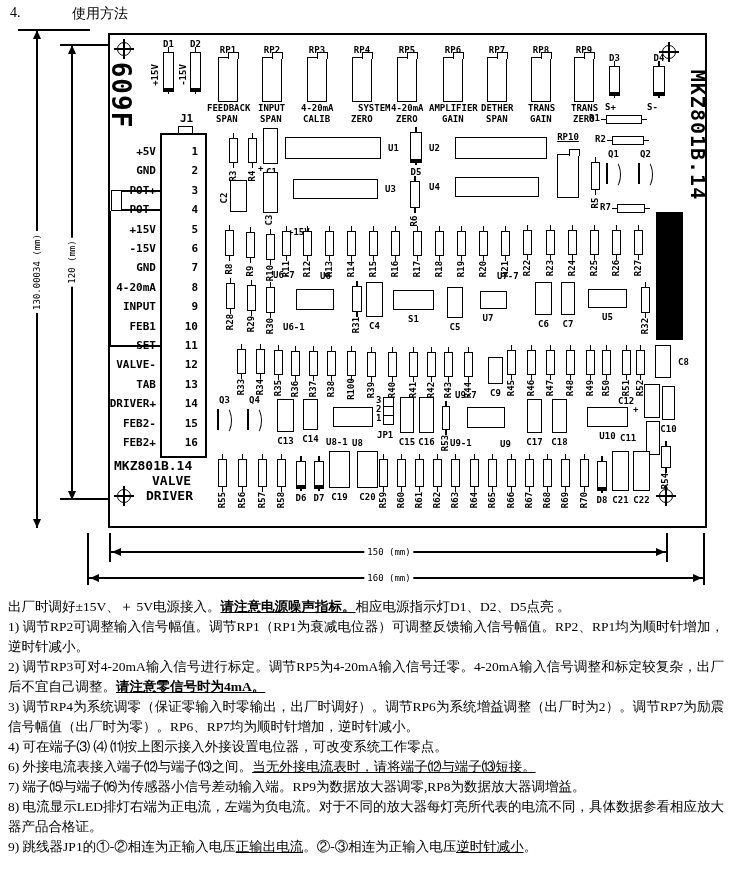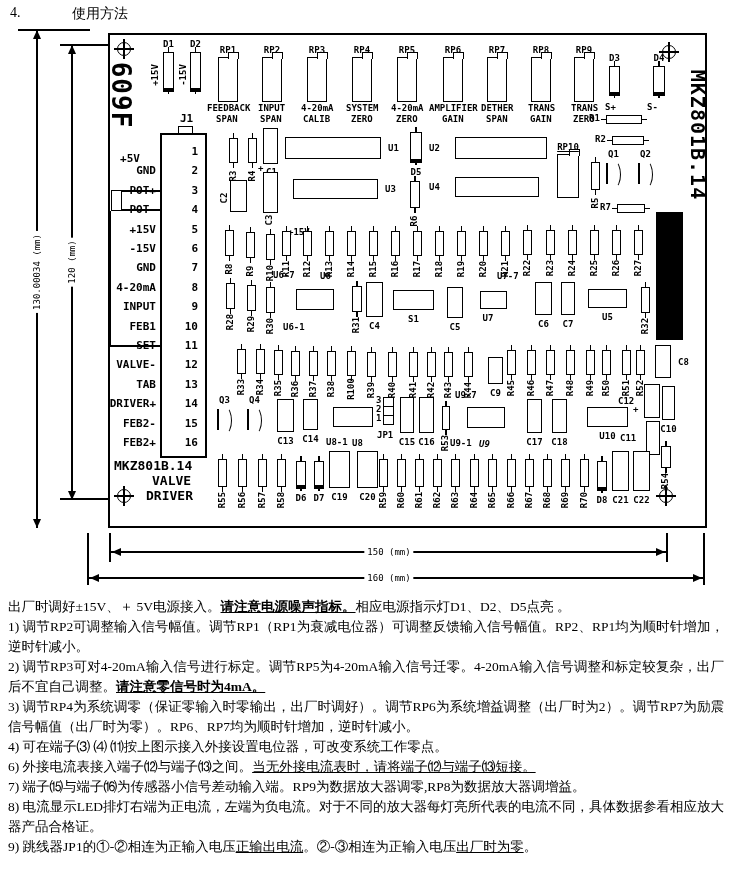--- a/index.html
+++ b/index.html
@@ -91,21 +91,21 @@
     <div class="pot" style="left: 531px; top: 57px; width: 20px; height: 45px;"></div>
     <div class="dlbl" style="left: 541px; top: 45px; transform: translateX(-50%);">RP8</div>
     <div class="pot" style="left: 574px; top: 57px; width: 20px; height: 45px;"></div>
     <div class="dlbl" style="left: 584px; top: 45px; transform: translateX(-50%);">RP9</div>
     <div class="dlbl" style="left: 207px; top: 103px;">FEEDBACK</div>
     <div class="dlbl" style="left: 216px; top: 114px;">SPAN</div>
     <div class="dlbl" style="left: 258px; top: 103px;">INPUT</div>
     <div class="dlbl" style="left: 260px; top: 114px;">SPAN</div>
     <div class="dlbl" style="left: 301px; top: 103px;">4-20mA</div>
     <div class="dlbl" style="left: 303px; top: 114px;">CALIB</div>
-    <div class="dlbl" style="left: 346px; top: 103px;">SYSTEM</div>
+    <div class="dlbl" style="left: 358px; top: 103px;">SYSTEM</div>
     <div class="dlbl" style="left: 351px; top: 114px;">ZERO</div>
     <div class="dlbl" style="left: 391px; top: 103px;">4-20mA</div>
     <div class="dlbl" style="left: 396px; top: 114px;">ZERO</div>
     <div class="dlbl" style="left: 429px; top: 103px;">AMPLIFIER</div>
     <div class="dlbl" style="left: 442px; top: 114px;">GAIN</div>
     <div class="dlbl" style="left: 481px; top: 103px;">DETHER</div>
     <div class="dlbl" style="left: 486px; top: 114px;">SPAN</div>
     <div class="dlbl" style="left: 528px; top: 103px;">TRANS</div>
     <div class="dlbl" style="left: 530px; top: 114px;">GAIN</div>
     <div class="dlbl" style="left: 571px; top: 103px;">TRANS</div>
@@ -118,21 +118,21 @@
     <div class="dlbl" style="left: 647px; top: 102px;">S-</div>
     <div class="resh" style="left: 606px; top: 115px; width: 36px; height: 9px;"></div>
     <div class="dlbl" style="left: 589px; top: 113px;">R1</div>
     <div class="resh" style="left: 612px; top: 136px; width: 32px; height: 9px;"></div>
     <div class="dlbl" style="left: 595px; top: 134px;">R2</div>
     <div class="q" style="left: 606px; top: 161px; width: 15px; height: 25px;"></div>
     <div class="dlbl" style="left: 613.5px; top: 149px; transform: translateX(-50%);">Q1</div>
     <div class="q" style="left: 638px; top: 161px; width: 15px; height: 25px;"></div>
     <div class="dlbl" style="left: 645.5px; top: 149px; transform: translateX(-50%);">Q2</div>
     <div class="pot" style="left: 557px; top: 154px; width: 22px; height: 44px;"></div>
-    <div class="dlbl" style="left: 568px; top: 142px; transform: translateX(-50%); text-decoration: underline;">RP10</div>
+    <div class="dlbl" style="left: 568px; top: 132px; transform: translateX(-50%); text-decoration: underline;">RP10</div>
     <div class="resv" style="left: 591px; top: 162px; width: 9px; height: 28px;"></div>
     <div class="dvlbl" style="left: 579.5px; top: 198px; width: 30px; height: 10px;">R5</div>
     <div class="resh" style="left: 617px; top: 204px; width: 28px; height: 9px;"></div>
     <div class="dlbl" style="left: 600px; top: 202px;">R7</div>
     <div class="dblack" style="left: 656px; top: 212px; width: 27px; height: 128px;"></div>
     <div class="ic" style="left: 285px; top: 137px; width: 96px; height: 22px;"></div>
     <div class="dlbl" style="left: 388px; top: 143px;">U1</div>
     <div class="dio" style="left: 410px; top: 132px; width: 12px; height: 31px;"></div>
     <div class="dlbl" style="left: 416px; top: 167px; transform: translateX(-50%);">D5</div>
     <div class="ic" style="left: 455px; top: 137px; width: 92px; height: 22px;"></div>
@@ -290,21 +290,21 @@
     <div class="dlbl" style="left: 376px; top: 413px;">1</div>
     <div class="dlbl" style="left: 377px; top: 430px;">JP1</div>
     <div class="cap" style="left: 400px; top: 397px; width: 14px; height: 36px;"></div>
     <div class="dlbl" style="left: 407px; top: 437px; transform: translateX(-50%);">C15</div>
     <div class="cap" style="left: 419px; top: 397px; width: 15px; height: 36px;"></div>
     <div class="dlbl" style="left: 426.5px; top: 437px; transform: translateX(-50%);">C16</div>
     <div class="resv" style="left: 442px; top: 406px; width: 8px; height: 24px;"></div>
     <div class="dvlbl" style="left: 430px; top: 438px; width: 30px; height: 10px;">R53</div>
     <div class="ic" style="left: 467px; top: 407px; width: 38px; height: 21px;"></div>
     <div class="dlbl" style="left: 450px; top: 438px;">U9-1</div>
-    <div class="dlbl" style="left: 479px; top: 439px; font-style: italic;">U9</div>
+    <div class="dlbl" style="left: 500px; top: 439px;">U9</div>
     <div class="cap" style="left: 527px; top: 399px; width: 15px; height: 34px;"></div>
     <div class="dlbl" style="left: 534.5px; top: 437px; transform: translateX(-50%);">C17</div>
     <div class="cap" style="left: 552px; top: 399px; width: 15px; height: 34px;"></div>
     <div class="dlbl" style="left: 559.5px; top: 437px; transform: translateX(-50%);">C18</div>
     <div class="ic" style="left: 587px; top: 407px; width: 41px; height: 20px;"></div>
     <div class="dlbl" style="left: 607.5px; top: 431px; transform: translateX(-50%);">U10</div>
     <div class="cap" style="left: 644px; top: 384px; width: 16px; height: 34px;"></div>
     <div class="dlbl" style="left: 618px; top: 396px;">C12</div>
     <div class="dlbl" style="left: 633px; top: 404px;">+</div>
     <div class="cap" style="left: 662px; top: 386px; width: 13px; height: 34px;"></div>
@@ -383,21 +383,21 @@
     <div class="dimlbl" style="left: 389px; top: 552px;">150 (mm)</div>
     <div class="dline" style="left: 87px; top: 533px; width: 2px; height: 52px;"></div>
     <div class="dline" style="left: 703px; top: 533px; width: 2px; height: 52px;"></div>
     <div class="dline" style="left: 88px; top: 577px; width: 616px; height: 2px;"></div>
     <div class="arr left" style="left: 90px; top: 574px;"></div>
     <div class="arr right" style="left: 693px; top: 574px;"></div>
     <div class="dimlbl" style="left: 389px; top: 578px;">160 (mm)</div>
     <div class="drect2" style="left: 160px; top: 133px; width: 47px; height: 325px;"></div>
     <div class="drect" style="left: 178px; top: 126px; width: 15px; height: 8px;"></div>
     <div class="dlbl" style="left: 180px; top: 114px; font-size: 11px;">J1</div>
-    <div class="pinlbl" style="left: 104px; top: 153px; width: 52px; height: 12px; text-align: center;">+5V</div>
+    <div class="pinlbl" style="left: 104px; top: 146px; width: 52px; height: 12px;">+5V</div>
     <div class="pinnum" style="left: 182px; top: 146px; width: 16px; height: 12px;">1</div>
     <div class="pinlbl" style="left: 104px; top: 165.4px; width: 52px; height: 12px;">GND</div>
     <div class="pinnum" style="left: 182px; top: 165.4px; width: 16px; height: 12px;">2</div>
     <div class="pinlbl" style="left: 104px; top: 184.8px; width: 52px; height: 12px;">POT+</div>
     <div class="pinnum" style="left: 182px; top: 184.8px; width: 16px; height: 12px;">3</div>
     <div class="pinlbl" style="left: 104px; top: 204.2px; width: 52px; height: 12px;">POT-</div>
     <div class="pinnum" style="left: 182px; top: 204.2px; width: 16px; height: 12px;">4</div>
     <div class="pinlbl" style="left: 104px; top: 223.6px; width: 52px; height: 12px;">+15V</div>
     <div class="pinnum" style="left: 182px; top: 223.6px; width: 16px; height: 12px;">5</div>
     <div class="pinlbl" style="left: 104px; top: 243px; width: 52px; height: 12px;">-15V</div>
@@ -426,14 +426,14 @@
 
 <div id="instructions">
     <p><span>出厂时调好±15V、＋ 5V电源接入。</span><span class="b u">请注意电源噪声指标。</span><span>相应电源指示灯D1、D2、D5点亮 。</span></p>
     <p><span>1)  调节RP2可调整输入信号幅值。调节RP1（RP1为衰减电位器）可调整反馈输入信号幅值。RP2、RP1均为顺时针增加，逆时针减小。</span></p>
     <p><span>2)  调节RP3可对4-20mA输入信号进行标定。调节RP5为4-20mA输入信号迁零。4-20mA输入信号调整和标定较复杂，出厂后不宜自己调整。</span><span class="b u">请注意零信号时为4mA。</span></p>
     <p><span>3)  调节RP4为系统调零（保证零输入时零输出，出厂时调好）。调节RP6为系统增益调整（出厂时为2）。调节RP7为励震信号幅值（出厂时为零）。RP6、RP7均为顺时针增加，逆时针减小。</span></p>
     <p><span>4)  可在端子⑶ ⑷ ⑾按上图示接入外接设置电位器，可改变系统工作零点。</span></p>
     <p><span>6)  外接电流表接入端子⑿与端子⒀之间。</span><span class="u">当无外接电流表时，请将端子⑿与端子⒀短接。</span></p>
     <p><span>7)  端子⒂与端子⒃为传感器小信号差动输入端。RP9为数据放大器调零,RP8为数据放大器调增益。</span></p>
     <p><span>8)  电流显示LED排灯右端为正电流，左端为负电流。对于不同的放大器每灯亮所代表的电流不同，具体数据参看相应放大器产品合格证。</span></p>
-    <p><span>9)  跳线器JP1的①-②相连为正输入电压</span><span class="u">正输出电流</span><span>。②-③相连为正输入电压</span><span class="u">出厂时为零</span><span>。</span></p>
+    <p><span>9)  跳线器JP1的①-②相连为正输入电压</span><span class="u">正输出电流</span><span>。②-③相连为正输入电压</span><span class="u">逆时针减小</span><span>。</span></p>
   </div>
 
 </body></html>

